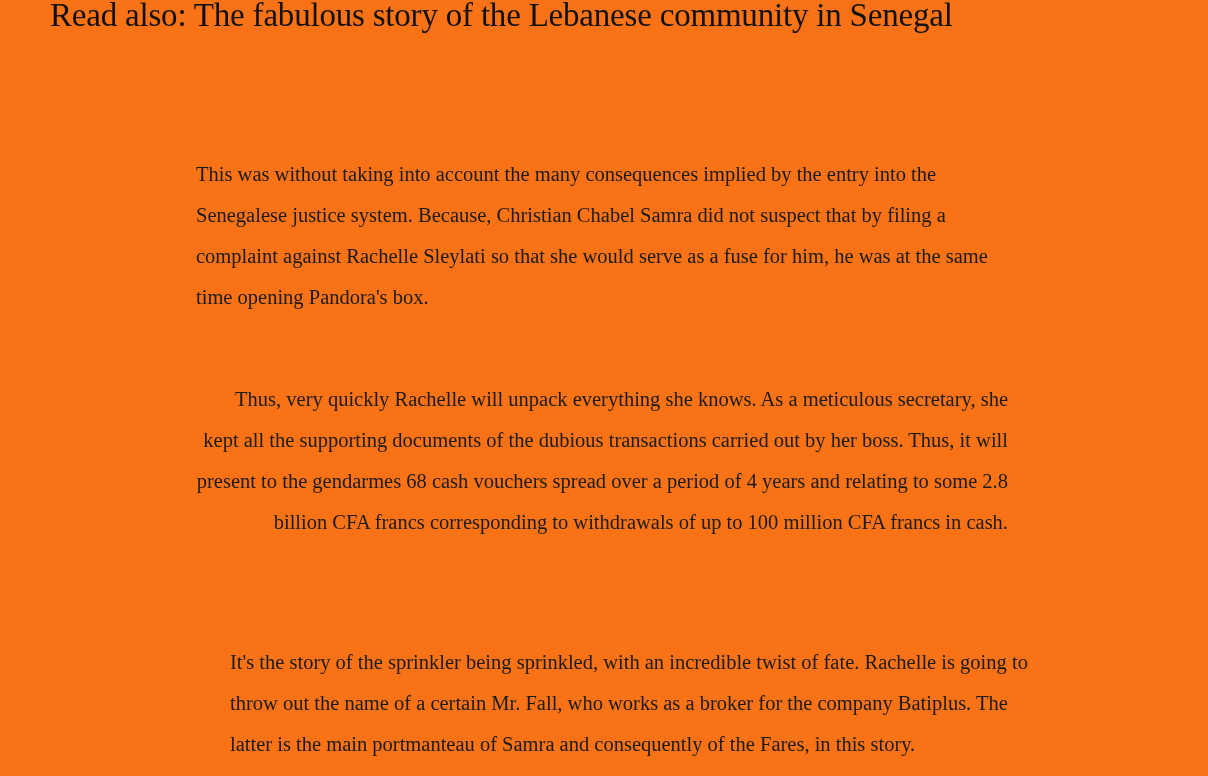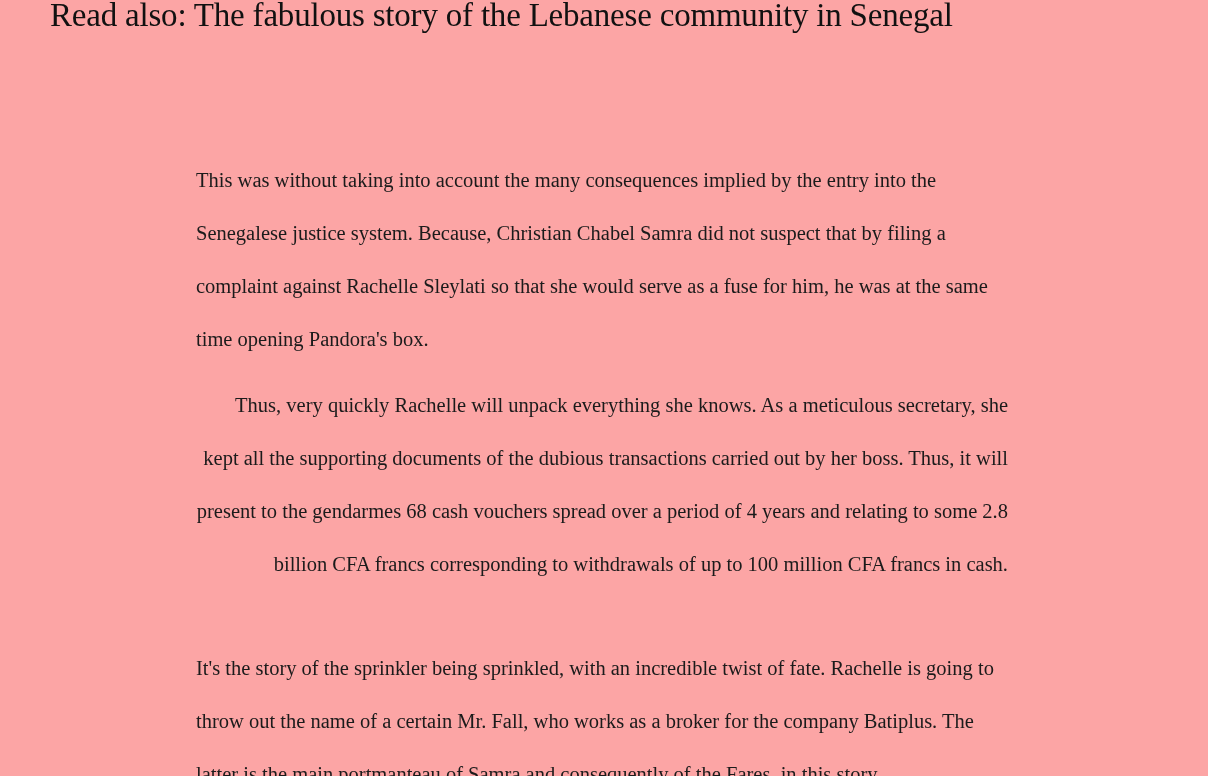--- a/index.html
+++ b/index.html
@@ -11,47 +11,47 @@
     width: 1208px;
     height: 776px;
     overflow: hidden;
     font-family: "Liberation Serif", serif;
     color: #1a1a1a;
   }
   .page {
     position: relative;
     width: 1208px;
     height: 776px;
-    background: #fca5a5;
+    background: #f97316;
     overflow: hidden;
   }
   .read-also {
     position: absolute;
     left: 50px;
     top: -4px;
     width: 960px;
     font-family: "Liberation Serif", serif;
     font-size: 33px;
     line-height: 1.18;
     font-weight: 400;
     color: #111111;
     letter-spacing: -0.2px;
   }
   .body-block {
     position: absolute;
     left: 196px;
     width: 812px;
     font-family: "Liberation Serif", serif;
     font-size: 20.5px;
-    line-height: 53px;
+    line-height: 41px;
     color: #1b1b1b;
   }
   .p1 { top: 154px; }
   .p2 { top: 379px; text-align: right; }
-  .p3 { top: 642px; }
+  .p3 { top: 642px; margin-left: 34px; }
 </style>
 </head>
 <body>
 
 <div class="page">
 
   <div class="read-also">Read also: The fabulous story of the Lebanese community in Senegal</div>
 
   <div class="body-block p1">This was without taking into account the many consequences implied by the entry into the Senegalese justice system. Because, Christian Chabel Samra did not suspect that by filing a complaint against Rachelle Sleylati so that she would serve as a fuse for him, he was at the same time opening Pandora's box.</div>
 

